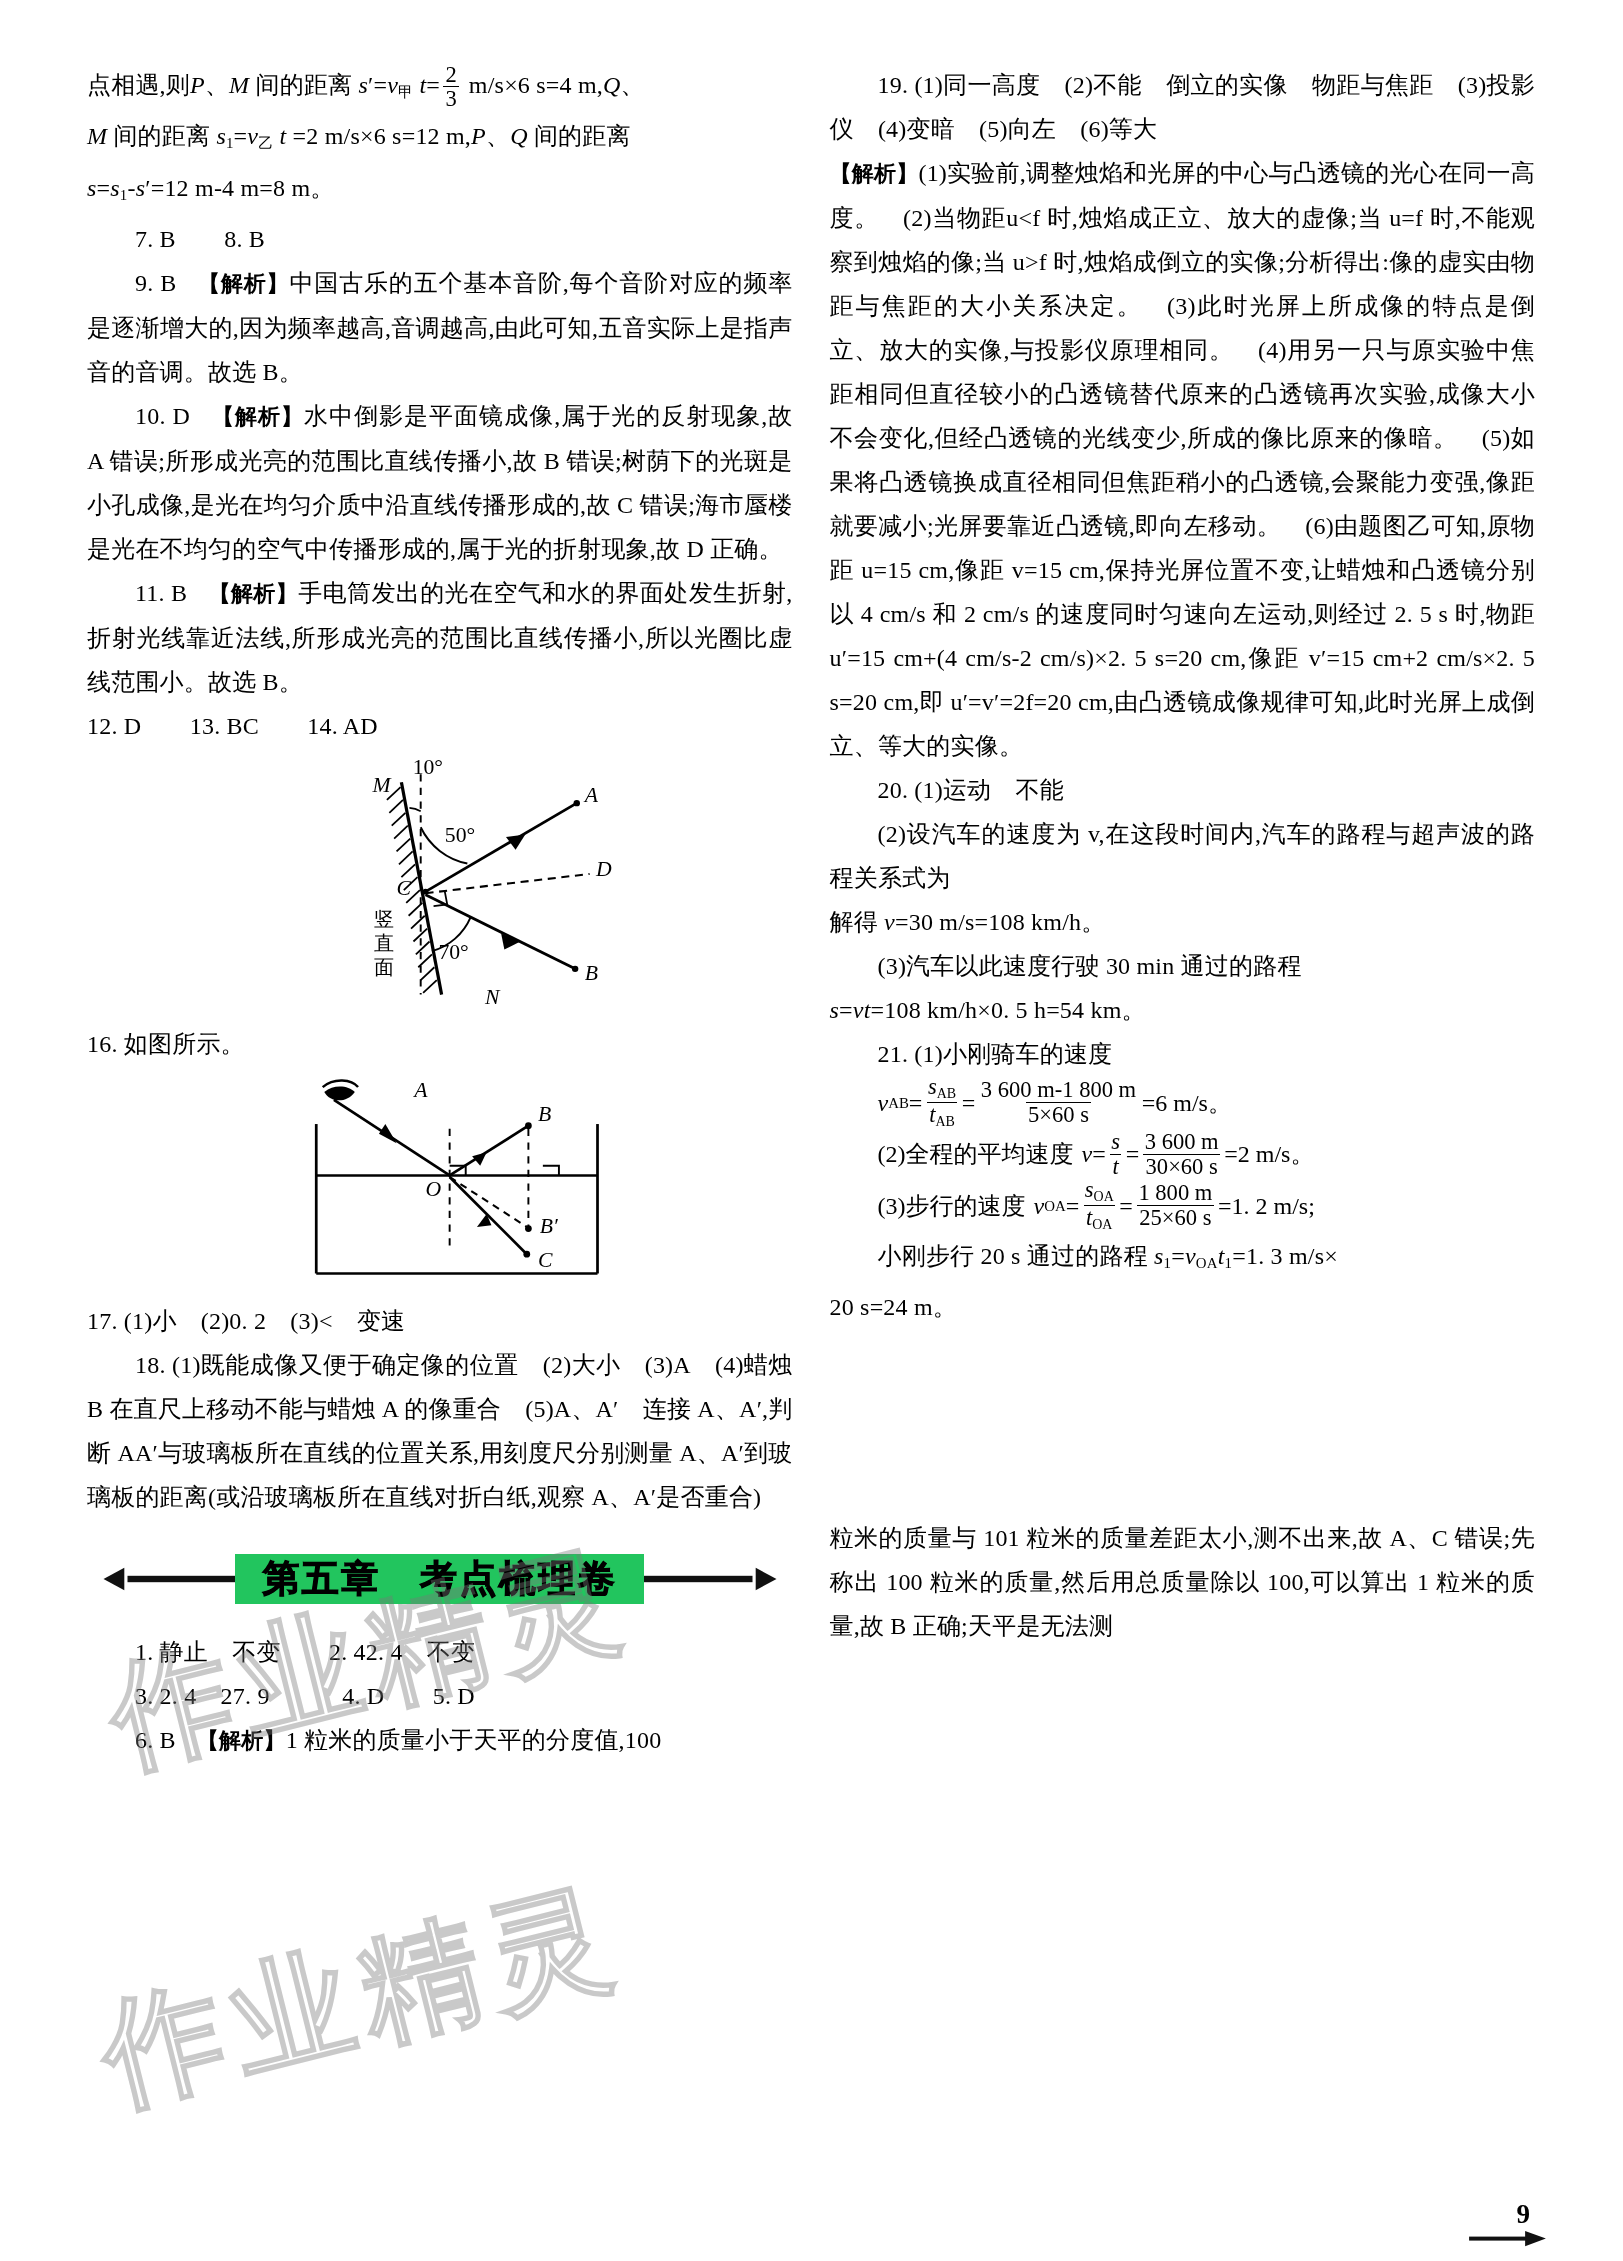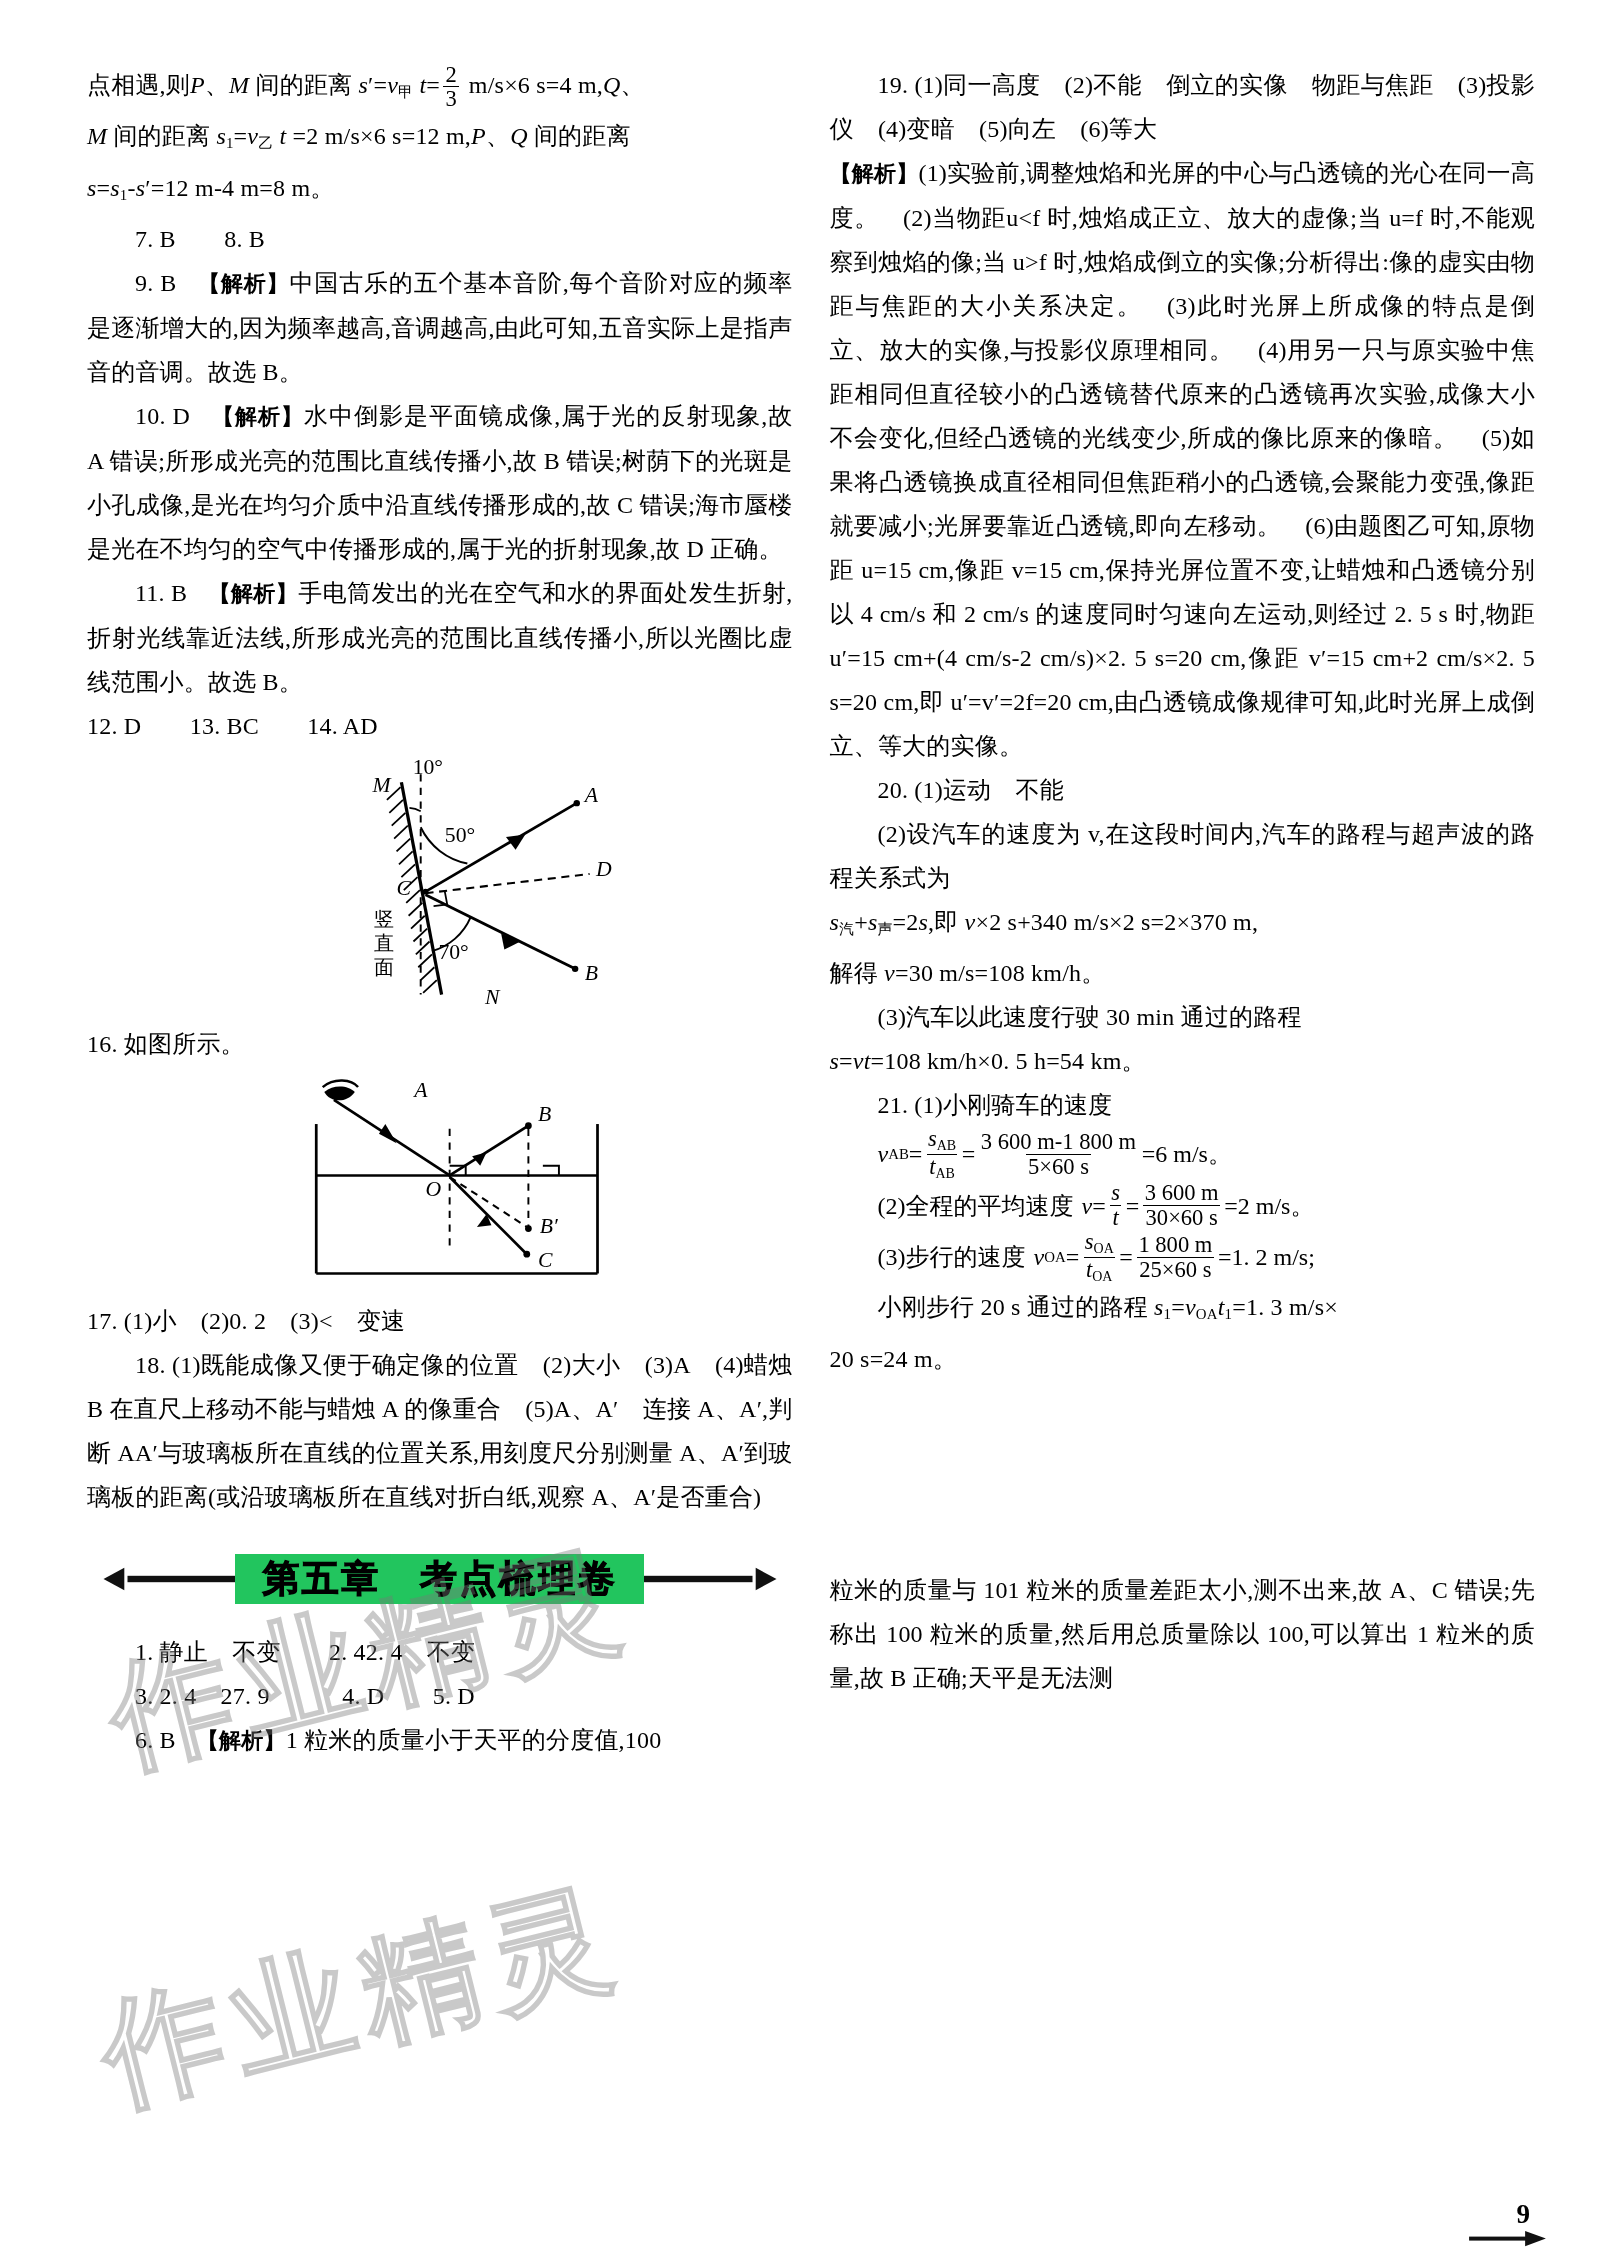--- a/index.html
+++ b/index.html
@@ -280,23 +280,20 @@
     <div class="col">
 
       <div class="p indent">19. (1)同一高度 (2)不能 倒立的实像 物距与焦距 (3)投影仪 (4)变暗 (5)向左 (6)等大</div>
       <div class="p noind">
         <span class="jx">【解析】</span><span>(1)实验前,调整烛焰和光屏的中心与凸透镜的光心在同一高度。 (2)当物距u&lt;f 时,烛焰成正立、放大的虚像;当 u=f 时,不能观察到烛焰的像;当 u&gt;f 时,烛焰成倒立的实像;分析得出:像的虚实由物距与焦距的大小关系决定。 (3)此时光屏上所成像的特点是倒立、放大的实像,与投影仪原理相同。 (4)用另一只与原实验中焦距相同但直径较小的凸透镜替代原来的凸透镜再次实验,成像大小不会变化,但经凸透镜的光线变少,所成的像比原来的像暗。 (5)如果将凸透镜换成直径相同但焦距稍小的凸透镜,会聚能力变强,像距就要减小;光屏要靠近凸透镜,即向左移动。 (6)由题图乙可知,原物距 u=15 cm,像距 v=15 cm,保持光屏位置不变,让蜡烛和凸透镜分别以 4 cm/s 和 2 cm/s 的速度同时匀速向左运动,则经过 2. 5 s 时,物距 u′=15 cm+(4 cm/s-2 cm/s)×2. 5 s=20 cm,像距 v′=15 cm+2 cm/s×2. 5 s=20 cm,即 u′=v′=2f=20 cm,由凸透镜成像规律可知,此时光屏上成倒立、等大的实像。</span>
       </div>
 
       <div class="p indent">20. (1)运动 不能</div>
       <div class="p indent">(2)设汽车的速度为 v,在这段时间内,汽车的路程与超声波的路程关系式为</div>
       <div class="p noind">
-        <i>s</i><sub>汽</sub><span>+</span><i>s</i><sub>声</sub><span>=2</span><i>s</i><span>,即 </span><i>v</i><span>×2 s+340 m/s×2 s=2×370 m,</span>
-      </div>
-      <div class="p noind">
         <span>解得 </span><i>v</i><span>=30 m/s=108 km/h。</span>
       </div>
       <div class="p indent">(3)汽车以此速度行驶 30 min 通过的路程</div>
       <div class="p noind">
         <i>s</i><span>=</span><i>vt</i><span>=108 km/h×0. 5 h=54 km。</span>
       </div>
 
       <div class="p indent">21. (1)小刚骑车的速度</div>
 
       <div class="eqline" style="padding-left:48px;">

